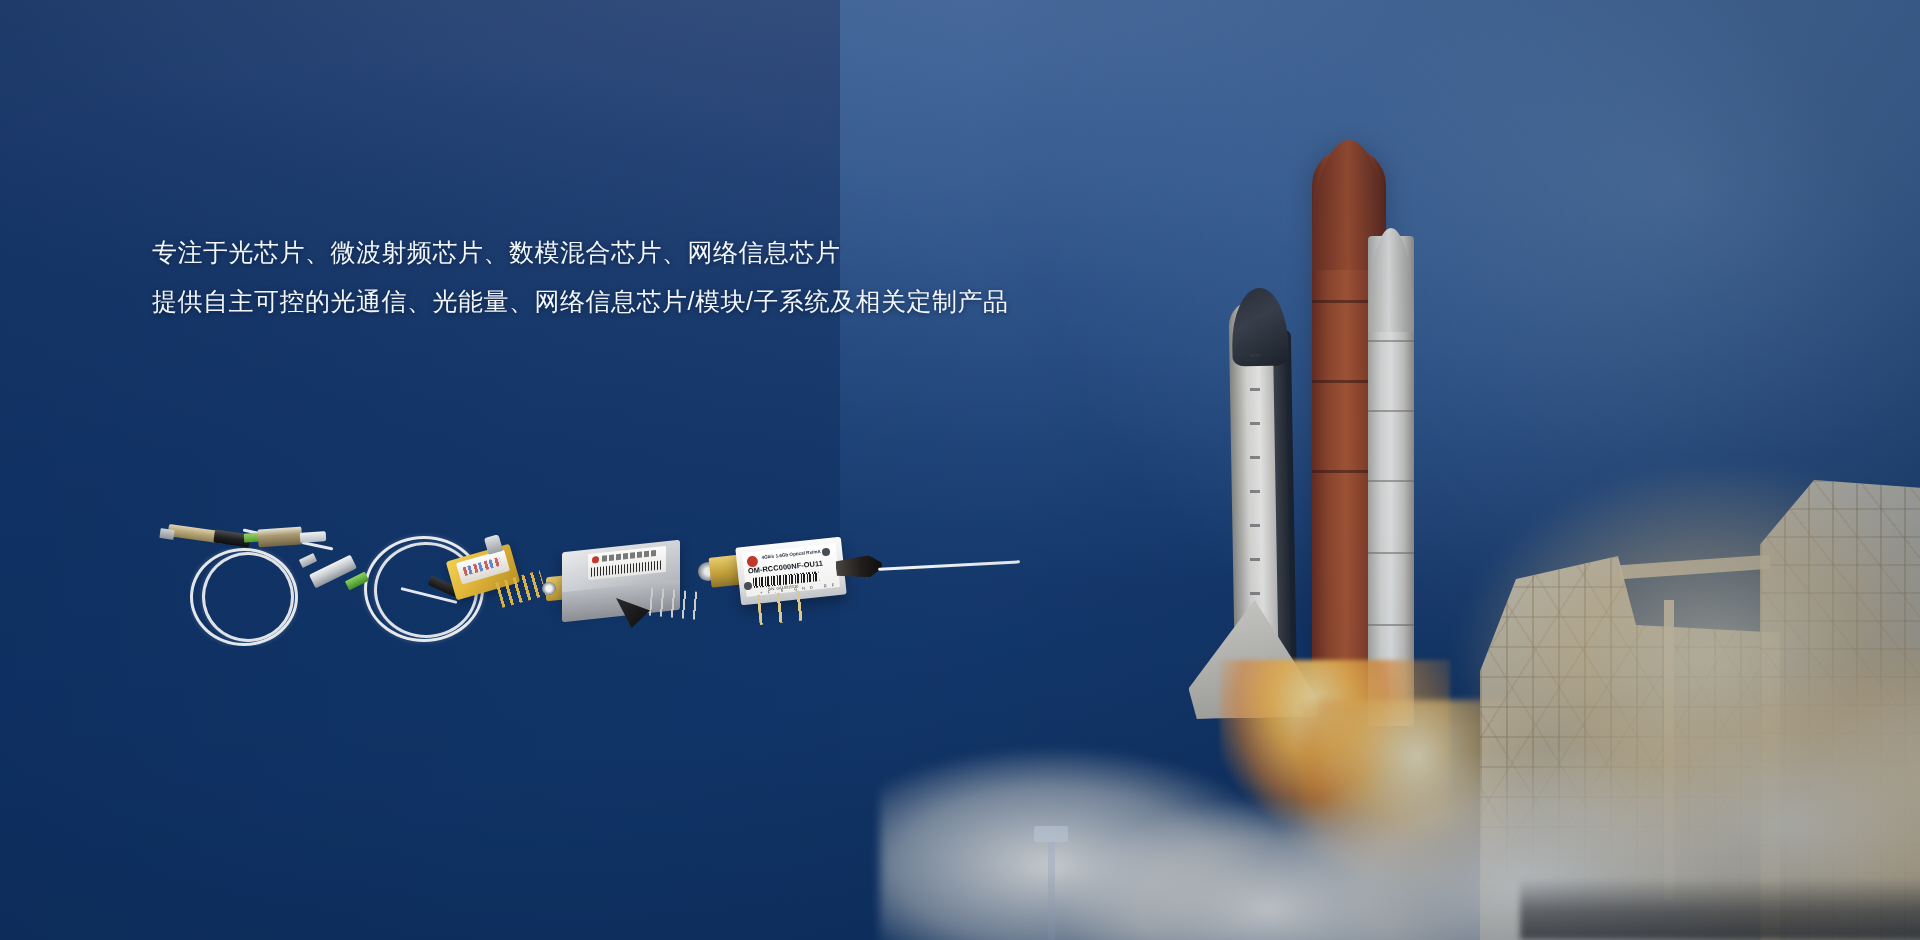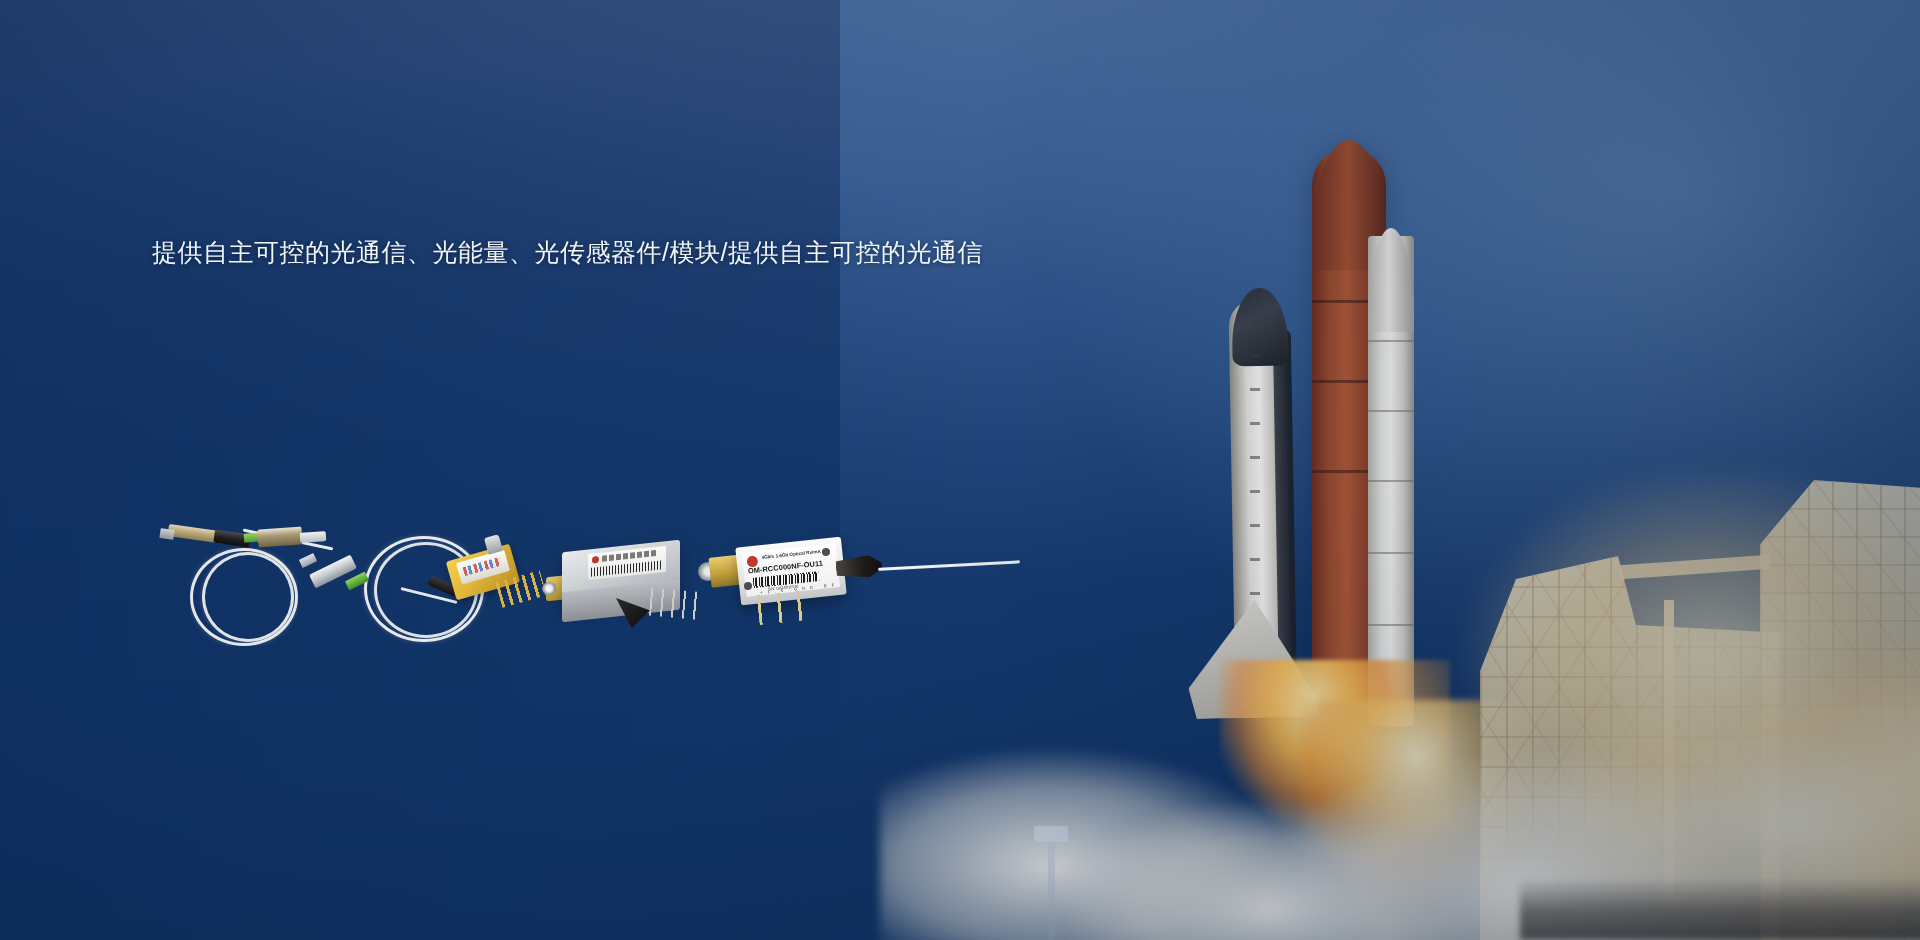--- a/index.html
+++ b/index.html
@@ -430,21 +430,22 @@
     <div class="smoke-glow"></div>
     <div class="smoke"></div>
     <div class="ground-dark"></div>
     <div class="lightpole"></div>
     <div class="lightpole-head"></div>
   </div>
 
   <div class="vignette"></div>
 
   <div class="copy">
-    <div class="sub">提供自主可控的光通信、光能量、光传感器件/模块/提供自主可控的光通信</div>
+    <div class="sub">专注于光芯片、微波射频芯片、数模混合芯片、网络信息芯片</div>
+    <div class="sub">提供自主可控的光通信、光能量、网络信息芯片/模块/子系统及相关定制产品</div>
   </div>
 
   <div class="products">
 
     <div>
       <div class="fiber-loop loop1"></div>
       <div class="fiber-loop loop1b"></div>
       <div class="lead1"></div>
       <div class="conn1"></div>
       <div class="conn1-tip"></div>

